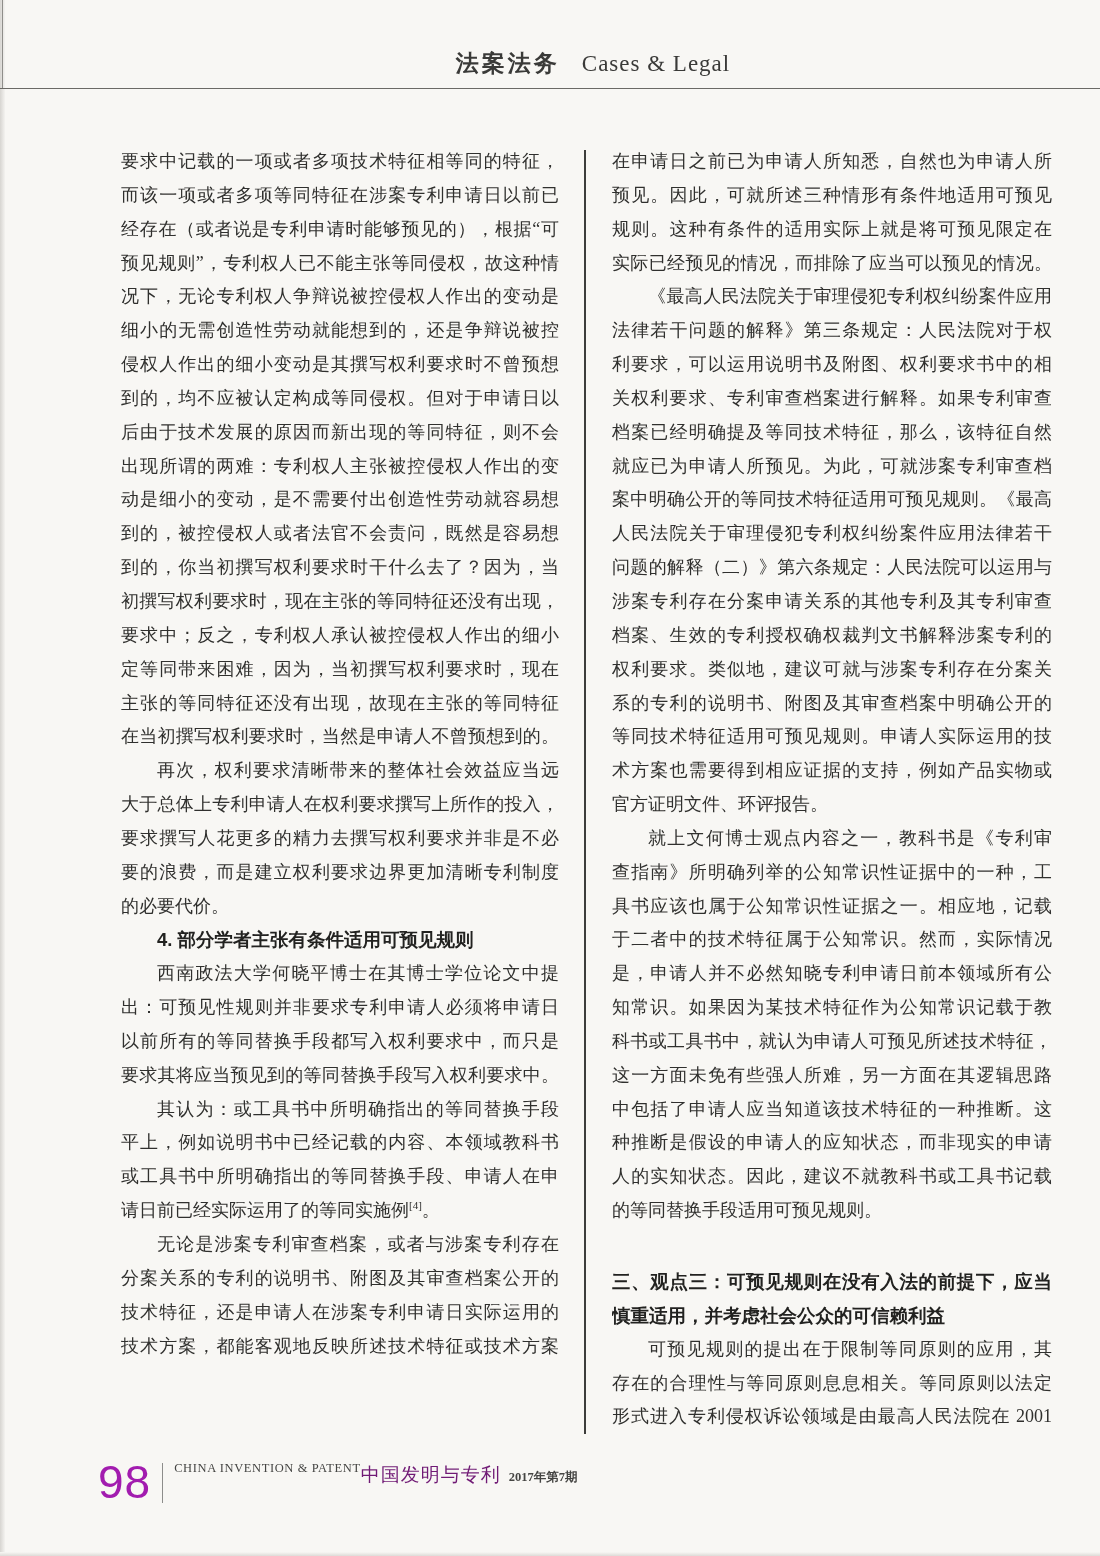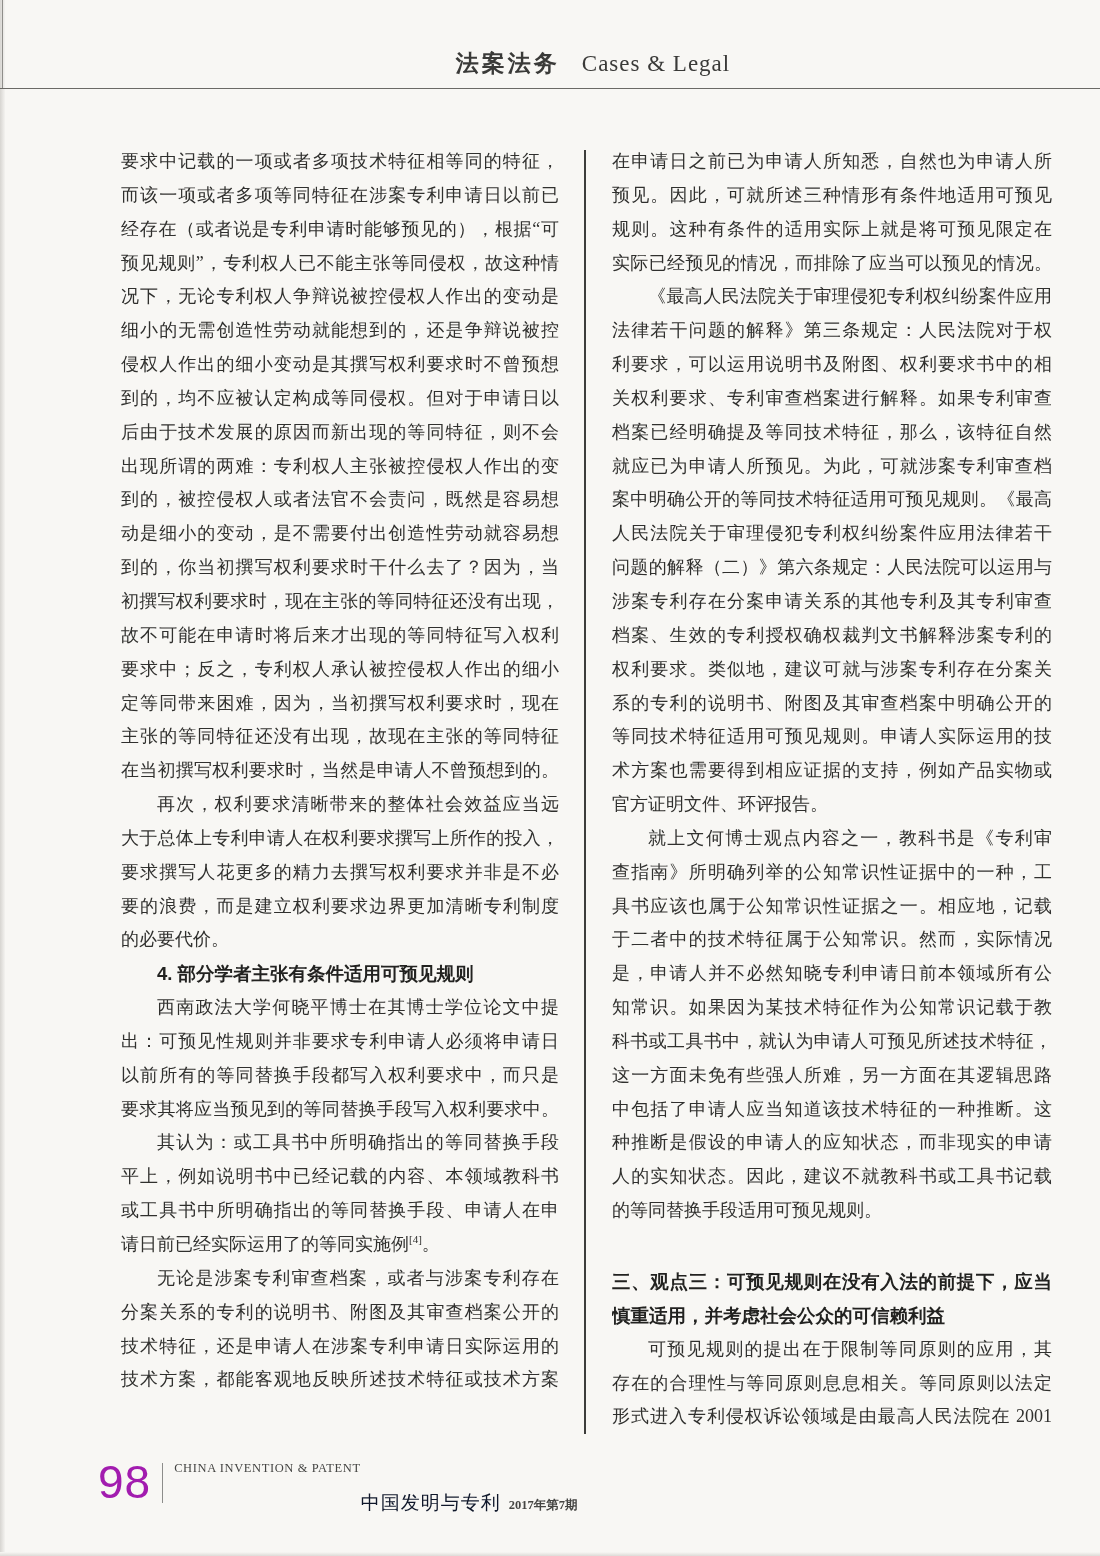--- a/index.html
+++ b/index.html
@@ -36,21 +36,21 @@
   .ln.gap{margin-top:37px;}
   .ln sup{font-size:11px;line-height:0;vertical-align:7px;}
 
   .footer{position:absolute;left:98px;top:1461px;display:flex;align-items:flex-start;color:#4b4b49;}
   .page-num{font-family:"Liberation Sans","DejaVu Sans",sans-serif;font-weight:400;
     font-size:46px;line-height:42px;color:#a21caf;letter-spacing:1px;}
   .footer-bar{width:1px;height:40px;background:#8d8d8b;margin:2px 11px 0 11px;}
   .footer-lines{display:flex;flex-direction:row;}
   .f-en{font-size:12.5px;line-height:15px;letter-spacing:0.6px;color:#454543;}
   .f-zh-row{display:flex;align-items:baseline;margin-top:1px;}
-  .f-zh{font-size:19px;color:#0f172a;letter-spacing:1px;margin-top:28px;}
+  .f-zh{font-size:19px;color:#701a75;letter-spacing:1px;}
   .f-issue{font-size:12.5px;font-weight:700;color:#454543;margin-left:8px;}
 </style>
 </head>
 <body>
 
 <div class="page">
   <div class="edge-left"></div>
   <div class="edge-notch"></div>
   <div class="edge-bottom"></div>
 
@@ -65,25 +65,24 @@
       <div class="ln j">要求中记载的一项或者多项技术特征相等同的特征，</div>
       <div class="ln j">而该一项或者多项等同特征在涉案专利申请日以前已</div>
       <div class="ln j">经存在（或者说是专利申请时能够预见的），根据“可</div>
       <div class="ln j">预见规则”，专利权人已不能主张等同侵权，故这种情</div>
       <div class="ln j">况下，无论专利权人争辩说被控侵权人作出的变动是</div>
       <div class="ln j">细小的无需创造性劳动就能想到的，还是争辩说被控</div>
       <div class="ln j">侵权人作出的细小变动是其撰写权利要求时不曾预想</div>
       <div class="ln j">到的，均不应被认定构成等同侵权。但对于申请日以</div>
       <div class="ln j">后由于技术发展的原因而新出现的等同特征，则不会</div>
       <div class="ln j">出现所谓的两难：专利权人主张被控侵权人作出的变</div>
+      <div class="ln j">动是细小的变动，是不需要付出创造性劳动就容易想</div>
       <div class="ln j">到的，被控侵权人或者法官不会责问，既然是容易想</div>
-      <div class="ln j">动是细小的变动，是不需要付出创造性劳动就容易想</div>
       <div class="ln j">到的，你当初撰写权利要求时干什么去了？因为，当</div>
       <div class="ln j">初撰写权利要求时，现在主张的等同特征还没有出现，</div>
-      <div class="ln j">故不可能在申请时将后来才出现的等同特征写入权利</div>
       <div class="ln j">要求中；反之，专利权人承认被控侵权人作出的细小</div>
       <div class="ln j">定等同带来困难，因为，当初撰写权利要求时，现在</div>
       <div class="ln j">主张的等同特征还没有出现，故现在主张的等同特征</div>
       <div class="ln j">在当初撰写权利要求时，当然是申请人不曾预想到的。</div>
       <div class="ln j ind">再次，权利要求清晰带来的整体社会效益应当远</div>
       <div class="ln j">大于总体上专利申请人在权利要求撰写上所作的投入，</div>
       <div class="ln j">要求撰写人花更多的精力去撰写权利要求并非是不必</div>
       <div class="ln j">要的浪费，而是建立权利要求边界更加清晰专利制度</div>
       <div class="ln">的必要代价。</div>
       <div class="ln hd ind">4. 部分学者主张有条件适用可预见规则</div>

